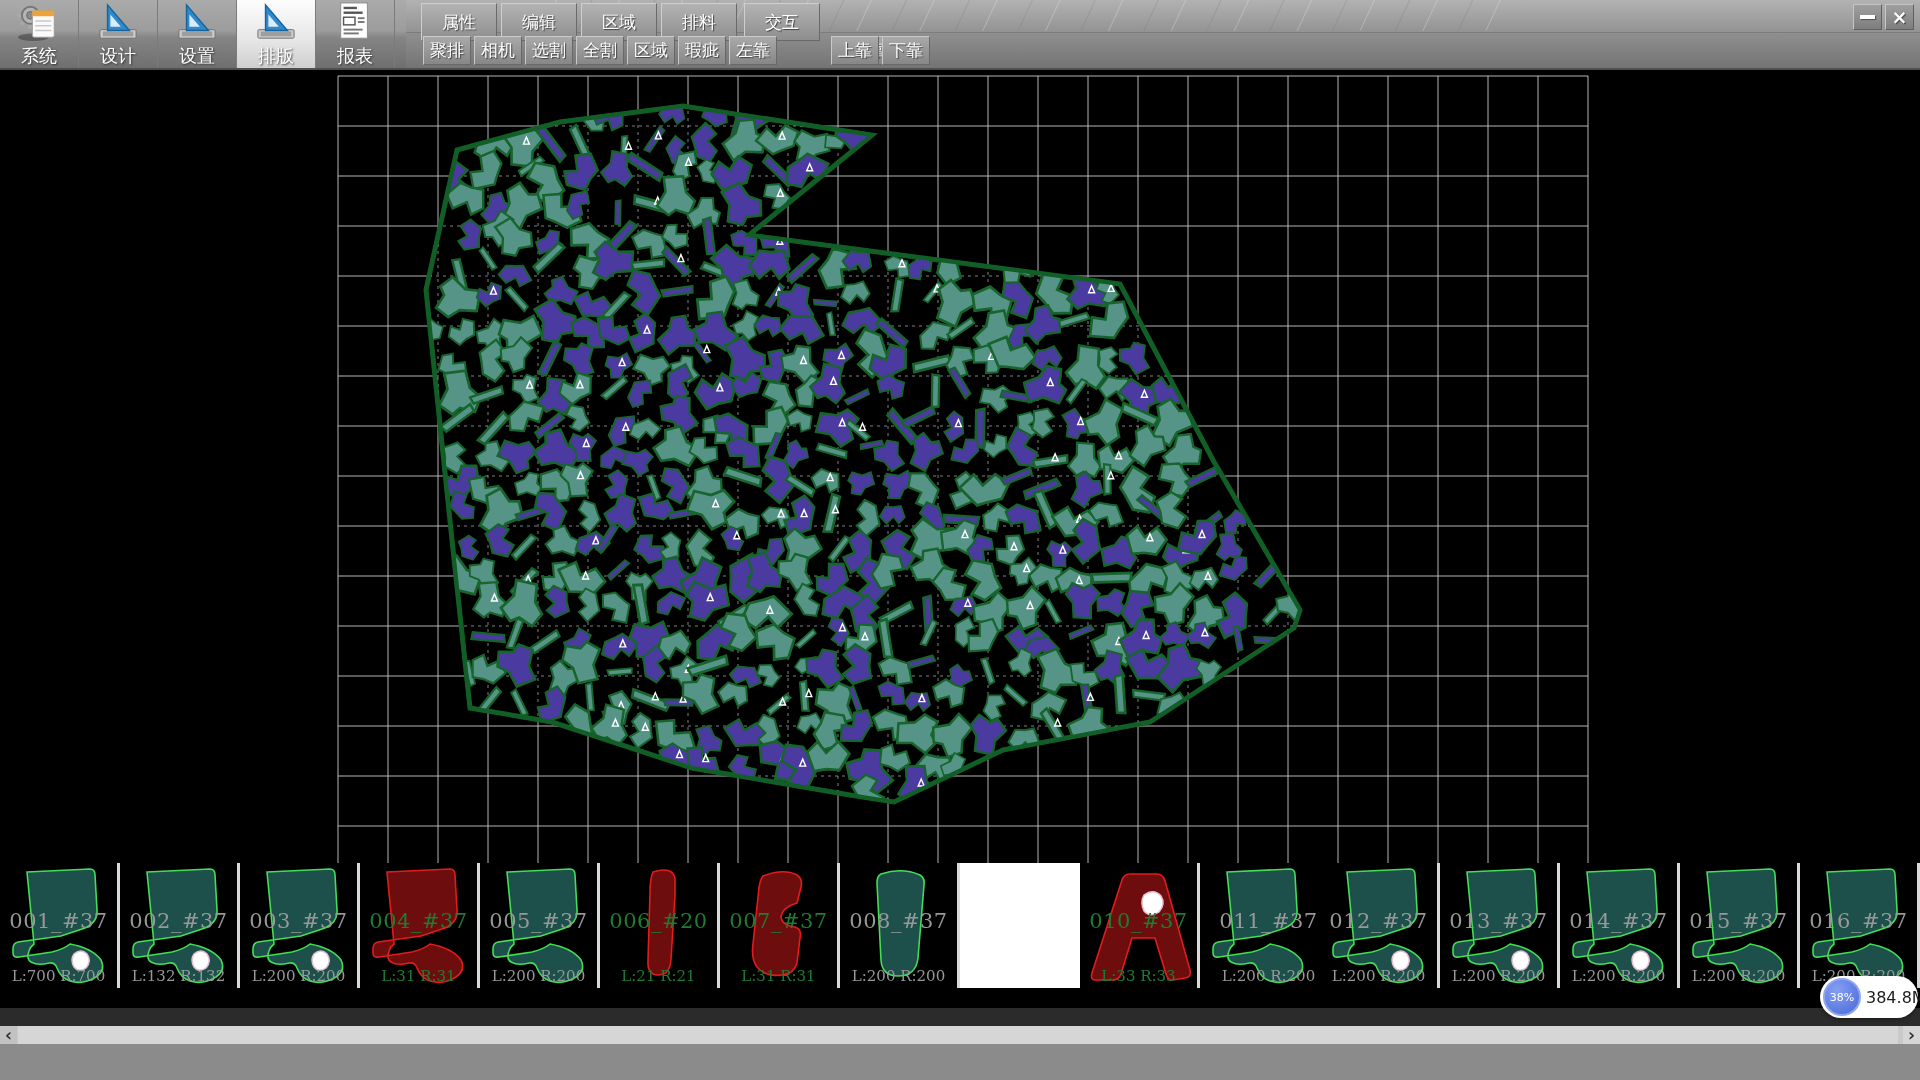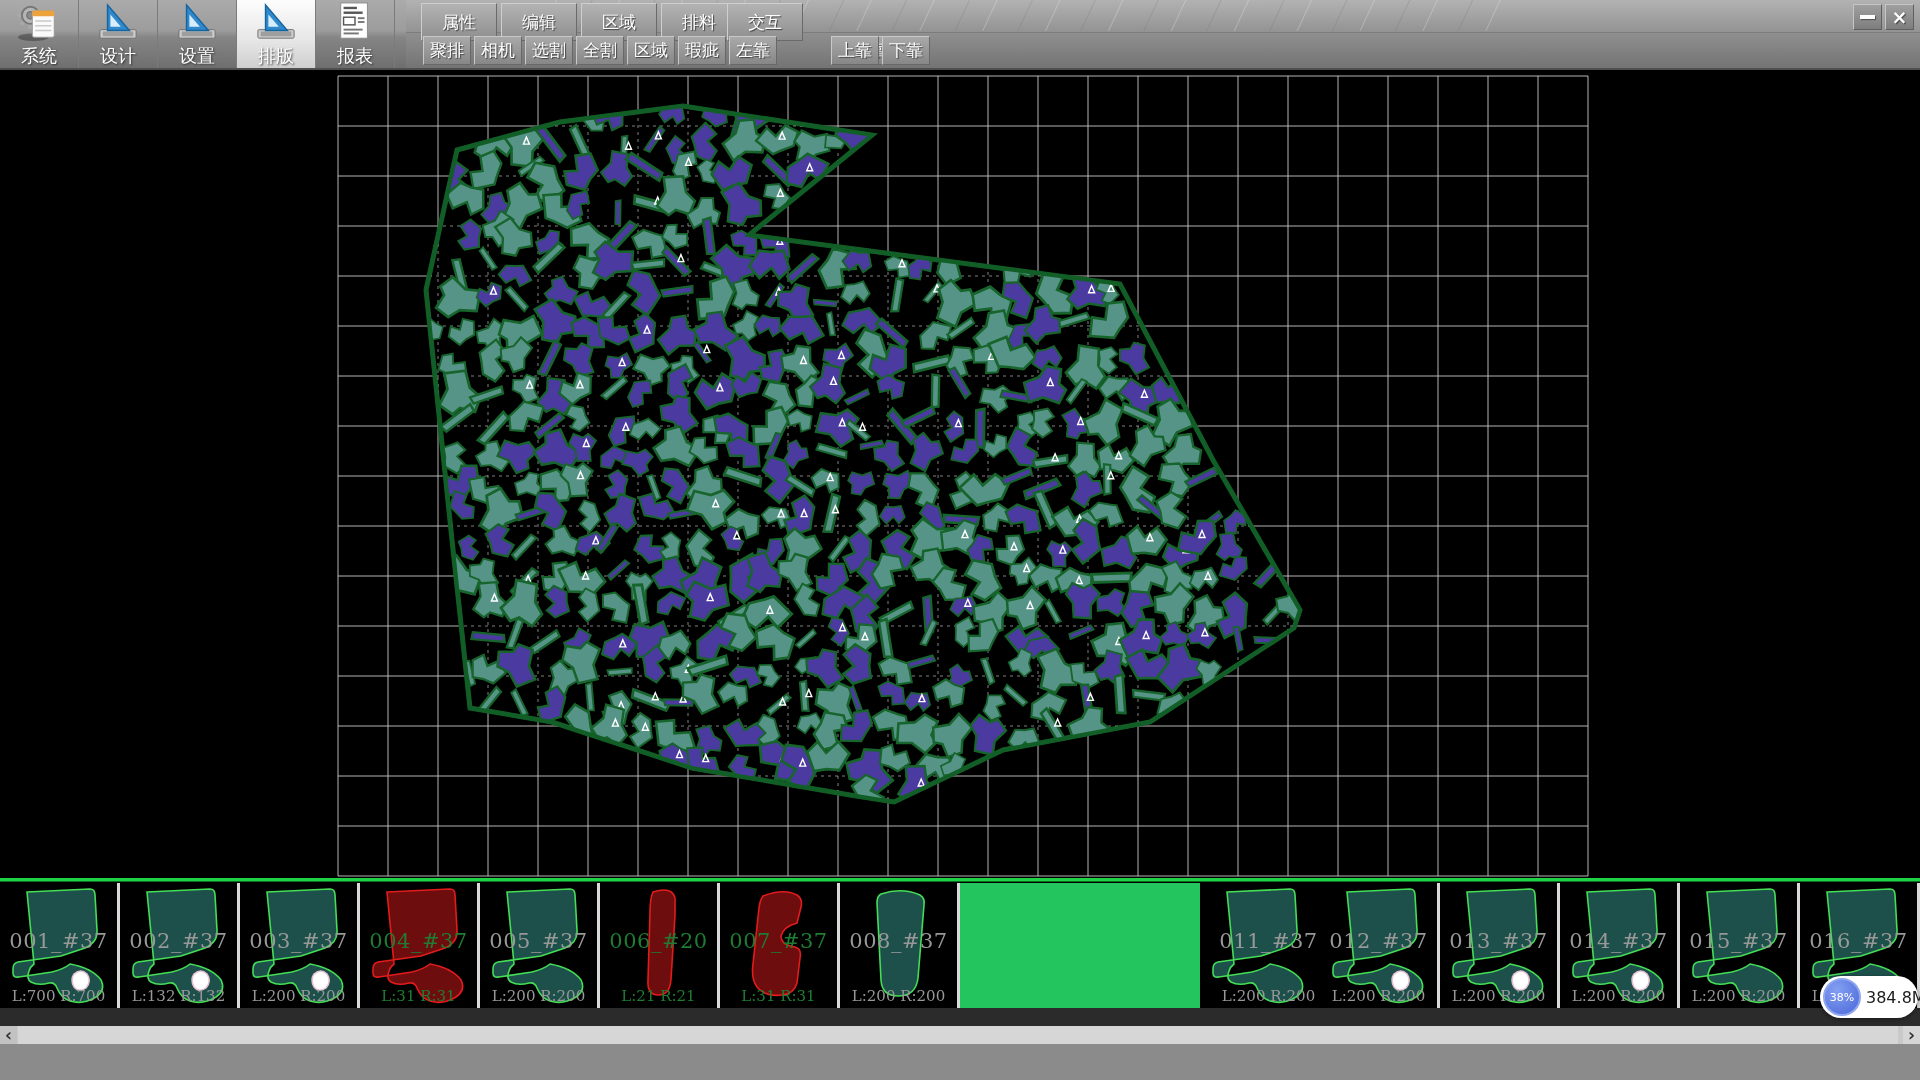--- a/index.html
+++ b/index.html
@@ -42,21 +42,21 @@
            border:1px solid;border-color:#c6c6c6 #5f5f5f #5f5f5f #c6c6c6;box-sizing:border-box;
            display:flex;align-items:center;justify-content:center;color:#fff;
            font-size:19px;font-weight:bold;text-shadow:1px 1px 1px rgba(40,40,40,.7);cursor:default;}
   .win-btn .bar{width:15px;height:4px;background:#fff;box-shadow:1px 1px 1px rgba(40,40,40,.6);}
 
   
   .canvas-wrap{position:absolute;left:0;top:70px;width:1920px;height:808px;background:#000;}
 
   
   .green-sep{position:absolute;left:0;top:878px;width:1920px;height:4px;background:#1fd347;border-bottom:1px solid #0a6e22;box-sizing:border-box;}
-  .thumbs{position:absolute;left:0;top:883px;width:1880px;height:125px;background:#22c55e;}
+  .thumbs{position:absolute;left:0;top:863px;width:1880px;height:125px;background:#ffffff;}
   .thumb-cell{position:absolute;top:0;height:125px;width:117px;border-right:3px solid #d9d9d9;
            box-sizing:content-box;background:#000;overflow:hidden;cursor:default;}
   .thumb-cell svg{position:absolute;left:0;top:0;}
   .thumb-id{position:absolute;left:0;top:46px;width:100%;text-align:center;
            font-family:"DejaVu Serif",serif;font-size:21px;letter-spacing:.5px;pointer-events:none;}
   .thumb-lr{position:absolute;left:0;bottom:3px;width:100%;text-align:center;
            font-family:"DejaVu Serif",serif;font-size:15px;pointer-events:none;}
 
   .deck-band{position:absolute;left:0;top:1008px;width:1920px;height:18px;background:#2b2b2b;}
 
@@ -141,21 +141,21 @@
             <rect x="12" y="32" width="16" height="2" fill="#777"></rect>
           </svg>
           <span class="lbl">报表</span>
         </div>
       </div>
     <div id="menu-row1">
         <div class="menu-btn" style="left: 421px;">属性</div>
         <div class="menu-btn" style="left: 501px;">编辑</div>
         <div class="menu-btn" style="left: 581px;">区域</div>
         <div class="menu-btn" style="left: 661px;">排料</div>
-        <div class="menu-btn" style="left: 727px;">交互</div>
+        <div class="menu-btn" style="left: 744px;">交互</div>
       </div>
     <div id="menu-row2">
         <div class="tool-btn" style="left: 423px;">聚排</div>
         <div class="tool-btn" style="left: 474px;">相机</div>
         <div class="tool-btn" style="left: 525px;">选割</div>
         <div class="tool-btn" style="left: 576px;">全割</div>
         <div class="tool-btn" style="left: 627px;">区域</div>
         <div class="tool-btn" style="left: 678px;">瑕疵</div>
         <div class="tool-btn" style="left: 729px;">左靠</div>
         <div class="tool-btn" style="left: 800px; margin-left: 44px;">右靠</div>
@@ -777,20 +777,28 @@
         <div class="thumb-id" style="color: rgb(30, 125, 51);">007_#37</div>
         <div class="thumb-lr" style="color: rgb(30, 125, 51);">L:31 R:31</div>
       </div>
       <div class="thumb-cell" style="left: 840px;">
         <svg width="117" height="125" viewBox="0 0 117 125">
           <path d="M41 11 Q62 4 80 12 Q85 15 84 22 L78 95 Q76 113 58 113 Q42 113 41 97 L37 20 Q37 13 41 11 Z" fill="#1d504b" stroke="#44dd55" stroke-width="1.6"></path>
         </svg>
         <div class="thumb-id" style="color: rgb(152, 152, 152);">008_#37</div>
         <div class="thumb-lr" style="color: rgb(152, 152, 152);">L:200 R:200</div>
       </div>
+      <div class="thumb-cell" style="left: 1080px;">
+        <svg width="117" height="125" viewBox="0 0 117 125">
+          <path d="M15 117 Q10 117 12 110 L42 17 Q44 11 50 11 L77 11 Q83 11 85 18 L110 107 Q112 114 105 115 L93 117 Q88 118 86 111 L75 75 L52 75 L41 111 Q39 117 33 117 Z" fill="#6e0d0d" stroke="#e21c1c" stroke-width="1.6"></path>
+          <path d="M64 32 Q74 25 81 33 Q86 41 79 49 Q70 55 64 48 Q60 39 64 32 Z" fill="#ffffff" stroke="#e8bfcf" stroke-width="1.5"></path>
+        </svg>
+        <div class="thumb-id" style="color: rgb(30, 125, 51);">010_#37</div>
+        <div class="thumb-lr" style="color: rgb(30, 125, 51);">L:33 R:33</div>
+      </div>
       <div class="thumb-cell" style="left: 1200px; padding-left: 20px;">
         <svg width="117" height="125" viewBox="0 0 117 125">
           <path d="M27 9 L90 6 Q95 6 95 12 L97 47 Q98 59 85 65 L61 73 L18 79 Q13 80 13 86 L13 90 Q13 95 19 94 L52 89 Q64 86 70 81 Q92 85 101 97 Q106 107 96 114 Q83 122 70 118 Q61 115 57 105 Q55 99 49 100 Q38 103 31 99 Q26 96 29 88 Q30 84 34 81 Z" fill="#1d504b" stroke="#44dd55" stroke-width="1.6"></path>
         </svg>
         <div class="thumb-id" style="color: rgb(152, 152, 152);">011_#37</div>
         <div class="thumb-lr" style="color: rgb(152, 152, 152);">L:200 R:200</div>
       </div>
       <div class="thumb-cell" style="left: 1320px;">
         <svg width="117" height="125" viewBox="0 0 117 125">
           <path d="M27 9 L90 6 Q95 6 95 12 L97 47 Q98 59 85 65 L61 73 L18 79 Q13 80 13 86 L13 90 Q13 95 19 94 L52 89 Q64 86 70 81 Q92 85 101 97 Q106 107 96 114 Q83 122 70 118 Q61 115 57 105 Q55 99 49 100 Q38 103 31 99 Q26 96 29 88 Q30 84 34 81 Z" fill="#1d504b" stroke="#44dd55" stroke-width="1.6"></path>

